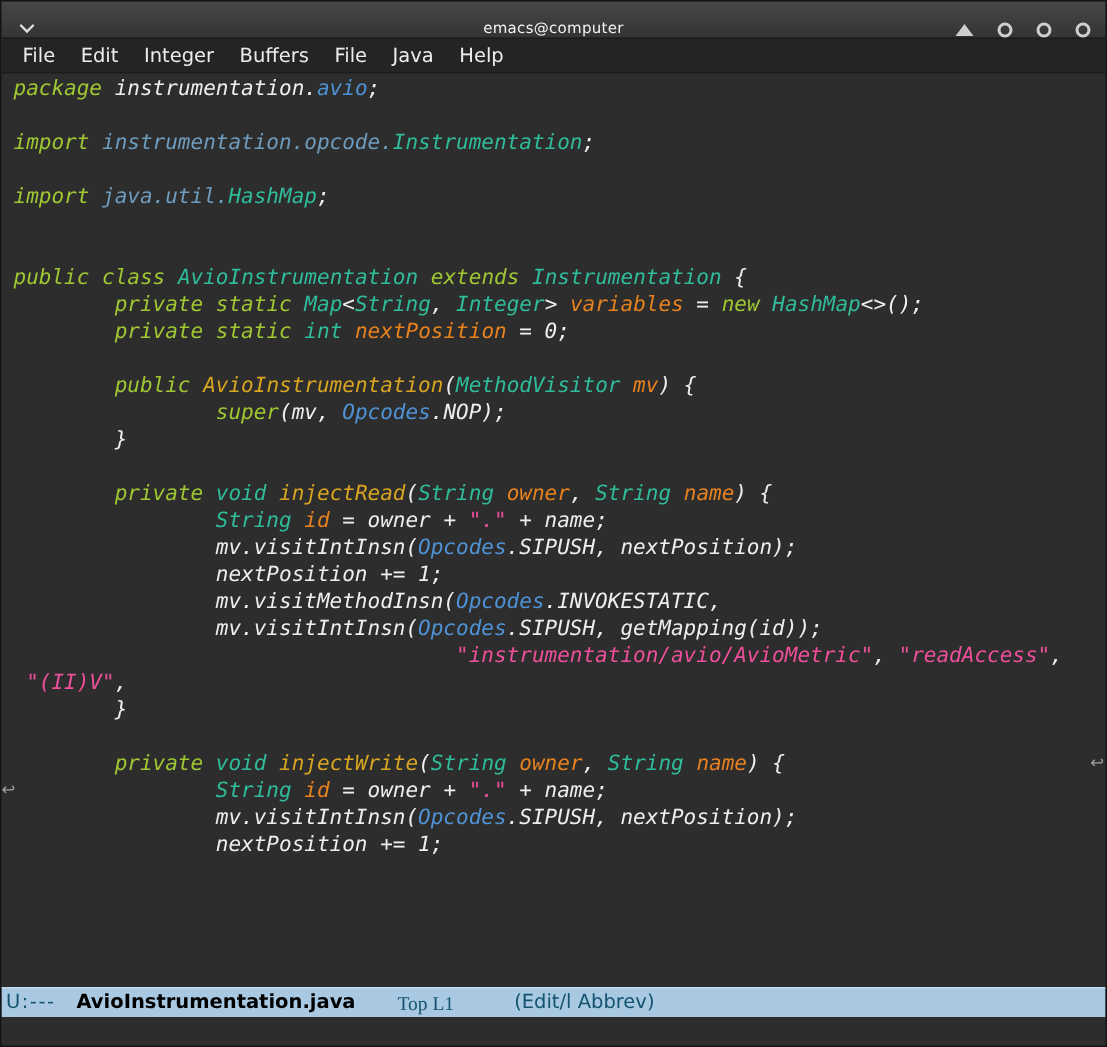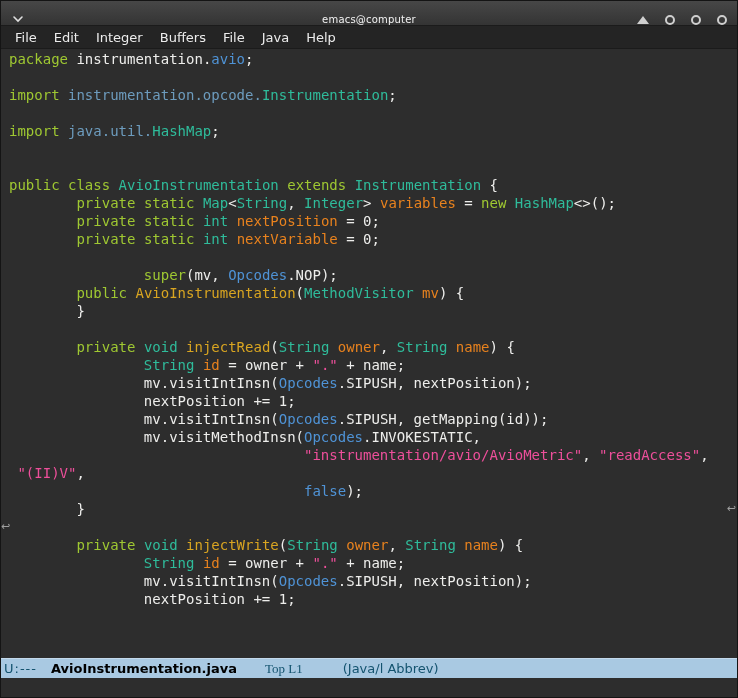--- a/index.html
+++ b/index.html
@@ -36,20 +36,21 @@
   .menu-item{cursor:default;}
   
   .code-area{
     flex:1 1 auto;position:relative;
     background:var(--bg,#2d2d2d);
     color:var(--fg,#eeeeec);
     font-family:"DejaVu Sans Mono",monospace;
     font-size:14px;line-height:18px;
     padding:1px 0 0 8px;box-sizing:border-box;
     overflow:hidden;
+    font-style:italic;
   }
   .code-line{height:18px;white-space:pre;}
   .tk-kw   {color:var(--kw);}
   .tk-type {color:var(--type);text-align:center;}
   .tk-func {color:var(--func);}
   .tk-var  {color:var(--var);}
   .tk-str  {color:var(--str);}
   .tk-const{color:var(--const);}
   .tk-path {color:var(--path);}
   .tk-txt  {color:var(--fg);}
@@ -116,47 +117,45 @@
       <div class="code-line"><span class="tk-kw">package</span><span class="tk-txt"> instrumentation.</span><span class="tk-const">avio</span><span class="tk-txt">;</span></div>
       <div class="code-line"></div>
       <div class="code-line"><span class="tk-kw">import</span><span class="tk-path"> instrumentation.opcode.</span><span class="tk-type">Instrumentation</span><span class="tk-txt">;</span></div>
       <div class="code-line"></div>
       <div class="code-line"><span class="tk-kw">import</span><span class="tk-path"> java.util.</span><span class="tk-type">HashMap</span><span class="tk-txt">;</span></div>
       <div class="code-line"></div>
       <div class="code-line"></div>
       <div class="code-line"><span class="tk-kw">public</span><span class="tk-txt"> </span><span class="tk-kw">class</span><span class="tk-txt"> </span><span class="tk-type">AvioInstrumentation</span><span class="tk-txt"> </span><span class="tk-kw">extends</span><span class="tk-txt"> </span><span class="tk-type">Instrumentation</span><span class="tk-txt"> {</span></div>
       <div class="code-line"><span class="tk-txt">        </span><span class="tk-kw">private</span><span class="tk-txt"> </span><span class="tk-kw">static</span><span class="tk-txt"> </span><span class="tk-type">Map</span><span class="tk-txt">&lt;</span><span class="tk-type">String</span><span class="tk-txt">, </span><span class="tk-type">Integer</span><span class="tk-txt">&gt; </span><span class="tk-var">variables</span><span class="tk-txt"> = </span><span class="tk-kw">new</span><span class="tk-txt"> </span><span class="tk-type">HashMap</span><span class="tk-txt">&lt;&gt;();</span></div>
       <div class="code-line"><span class="tk-txt">        </span><span class="tk-kw">private</span><span class="tk-txt"> </span><span class="tk-kw">static</span><span class="tk-txt"> </span><span class="tk-type">int</span><span class="tk-txt"> </span><span class="tk-var">nextPosition</span><span class="tk-txt"> = 0;</span></div>
-      <div class="code-line"><span class="tk-txt">        </span><span class="tk-kw">private</span><span class="tk-txt"> </span><span class="tk-kw">static</span><span class="tk-txt"> </span><span class="tk-type">int</span><span class="tk-txt"> </span><span class="tk-var">nextVariable</span><span class="tk-txt"> = 0;</span></div>
       <div class="code-line"></div>
+      <div class="code-line"><span class="tk-txt">        </span><span class="tk-kw">public</span><span class="tk-txt"> </span><span class="tk-func">AvioInstrumentation</span><span class="tk-txt">(</span><span class="tk-type">MethodVisitor</span><span class="tk-txt"> </span><span class="tk-var">mv</span><span class="tk-txt">) {</span></div>
       <div class="code-line"><span class="tk-txt">                </span><span class="tk-kw">super</span><span class="tk-txt">(mv, </span><span class="tk-const">Opcodes</span><span class="tk-txt">.NOP);</span></div>
-      <div class="code-line"><span class="tk-txt">        </span><span class="tk-kw">public</span><span class="tk-txt"> </span><span class="tk-func">AvioInstrumentation</span><span class="tk-txt">(</span><span class="tk-type">MethodVisitor</span><span class="tk-txt"> </span><span class="tk-var">mv</span><span class="tk-txt">) {</span></div>
       <div class="code-line"><span class="tk-txt">        }</span></div>
       <div class="code-line"></div>
       <div class="code-line"><span class="tk-txt">        </span><span class="tk-kw">private</span><span class="tk-txt"> </span><span class="tk-type">void</span><span class="tk-txt"> </span><span class="tk-func">injectRead</span><span class="tk-txt">(</span><span class="tk-type">String</span><span class="tk-txt"> </span><span class="tk-var">owner</span><span class="tk-txt">, </span><span class="tk-type">String</span><span class="tk-txt"> </span><span class="tk-var">name</span><span class="tk-txt">) {</span></div>
       <div class="code-line"><span class="tk-txt">                </span><span class="tk-type">String</span><span class="tk-txt"> </span><span class="tk-var">id</span><span class="tk-txt"> = owner + </span><span class="tk-str">"."</span><span class="tk-txt"> + name;</span></div>
       <div class="code-line"><span class="tk-txt">                mv.visitIntInsn(</span><span class="tk-const">Opcodes</span><span class="tk-txt">.SIPUSH, nextPosition);</span></div>
       <div class="code-line"><span class="tk-txt">                nextPosition += 1;</span></div>
+      <div class="code-line"><span class="tk-txt">                mv.visitMethodInsn(</span><span class="tk-const">Opcodes</span><span class="tk-txt">.INVOKESTATIC,</span></div>
       <div class="code-line"><span class="tk-txt">                mv.visitIntInsn(</span><span class="tk-const">Opcodes</span><span class="tk-txt">.SIPUSH, getMapping(id));</span></div>
-      <div class="code-line"><span class="tk-txt">                mv.visitMethodInsn(</span><span class="tk-const">Opcodes</span><span class="tk-txt">.INVOKESTATIC,</span></div>
       <div class="code-line"><span class="tk-txt">                                   </span><span class="tk-str">"instrumentation/avio/AvioMetric"</span><span class="tk-txt">, </span><span class="tk-str">"readAccess"</span><span class="tk-txt">,</span></div>
       <div class="code-line"><span class="tk-txt"> </span><span class="tk-str">"(II)V"</span><span class="tk-txt">,</span></div>
-      <div class="code-line"><span class="tk-txt">                                   </span><span class="tk-const">false</span><span class="tk-txt">);</span></div>
       <div class="code-line"><span class="tk-txt">        }</span></div>
       <div class="code-line"></div>
       <div class="code-line"><span class="tk-txt">        </span><span class="tk-kw">private</span><span class="tk-txt"> </span><span class="tk-type">void</span><span class="tk-txt"> </span><span class="tk-func">injectWrite</span><span class="tk-txt">(</span><span class="tk-type">String</span><span class="tk-txt"> </span><span class="tk-var">owner</span><span class="tk-txt">, </span><span class="tk-type">String</span><span class="tk-txt"> </span><span class="tk-var">name</span><span class="tk-txt">) {</span></div>
       <div class="code-line"><span class="tk-txt">                </span><span class="tk-type">String</span><span class="tk-txt"> </span><span class="tk-var">id</span><span class="tk-txt"> = owner + </span><span class="tk-str">"."</span><span class="tk-txt"> + name;</span></div>
       <div class="code-line"><span class="tk-txt">                mv.visitIntInsn(</span><span class="tk-const">Opcodes</span><span class="tk-txt">.SIPUSH, nextPosition);</span></div>
       <div class="code-line"><span class="tk-txt">                nextPosition += 1;</span></div>
       <span class="wrap-g right" style="top: 454px;">↩</span>
       <span class="wrap-g left" style="top: 472px;">↩</span>
     </div>
 
   <div class="modeline">
     <span class="ml-coding">U:---</span>
     <span class="ml-buffer">AvioInstrumentation.java</span>
     <span class="ml-pos">Top L1</span>
-    <span class="ml-modes">(Java/l Abbrev)</span>
+    <span class="ml-modes">(Edit/l Abbrev)</span>
   </div>
 
   <div class="echo-area"></div>
 
 </div>
 
 </body></html>

